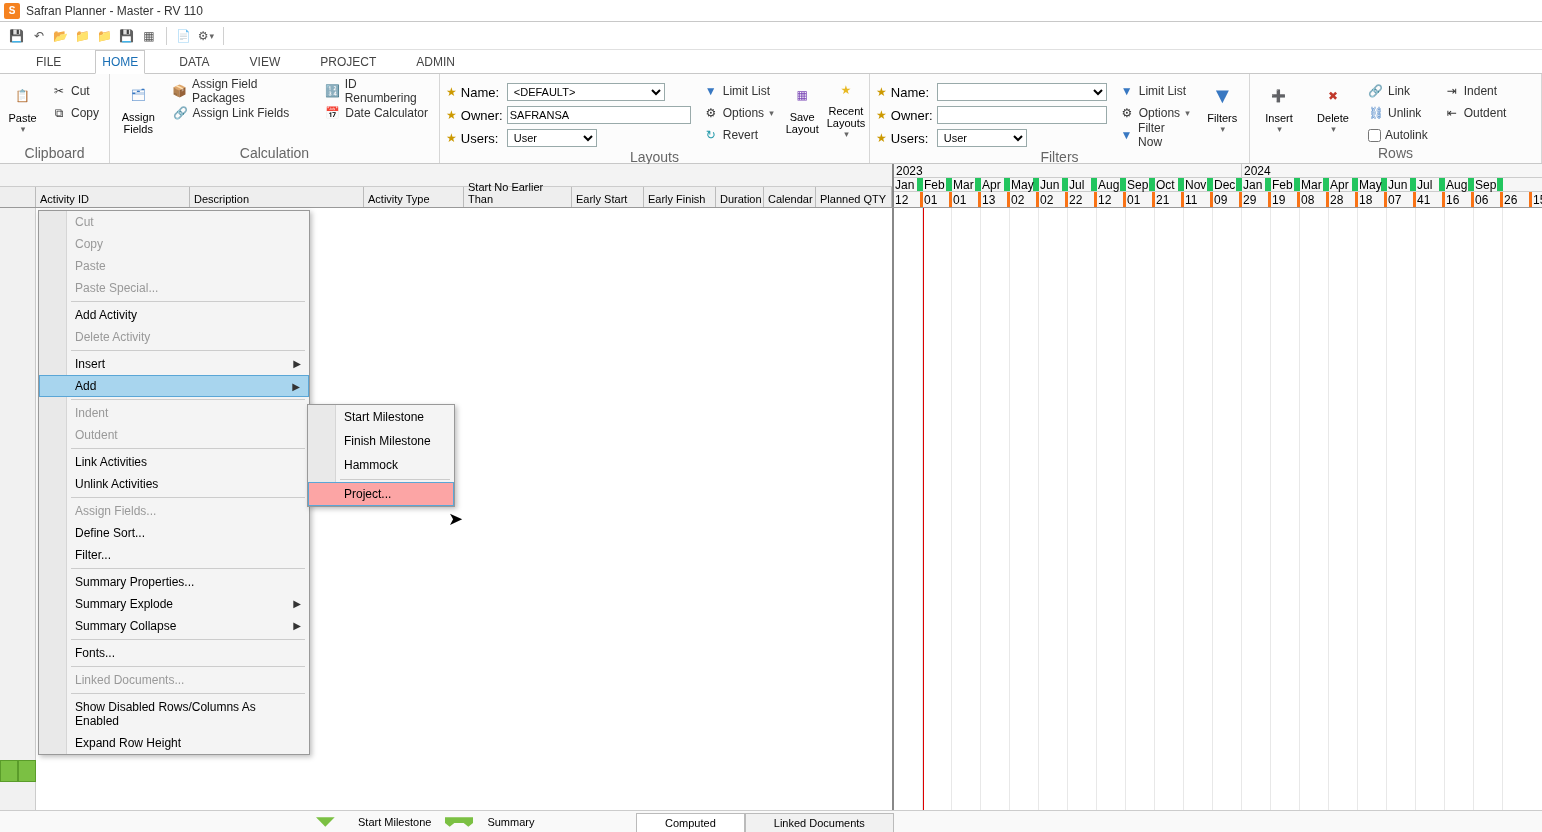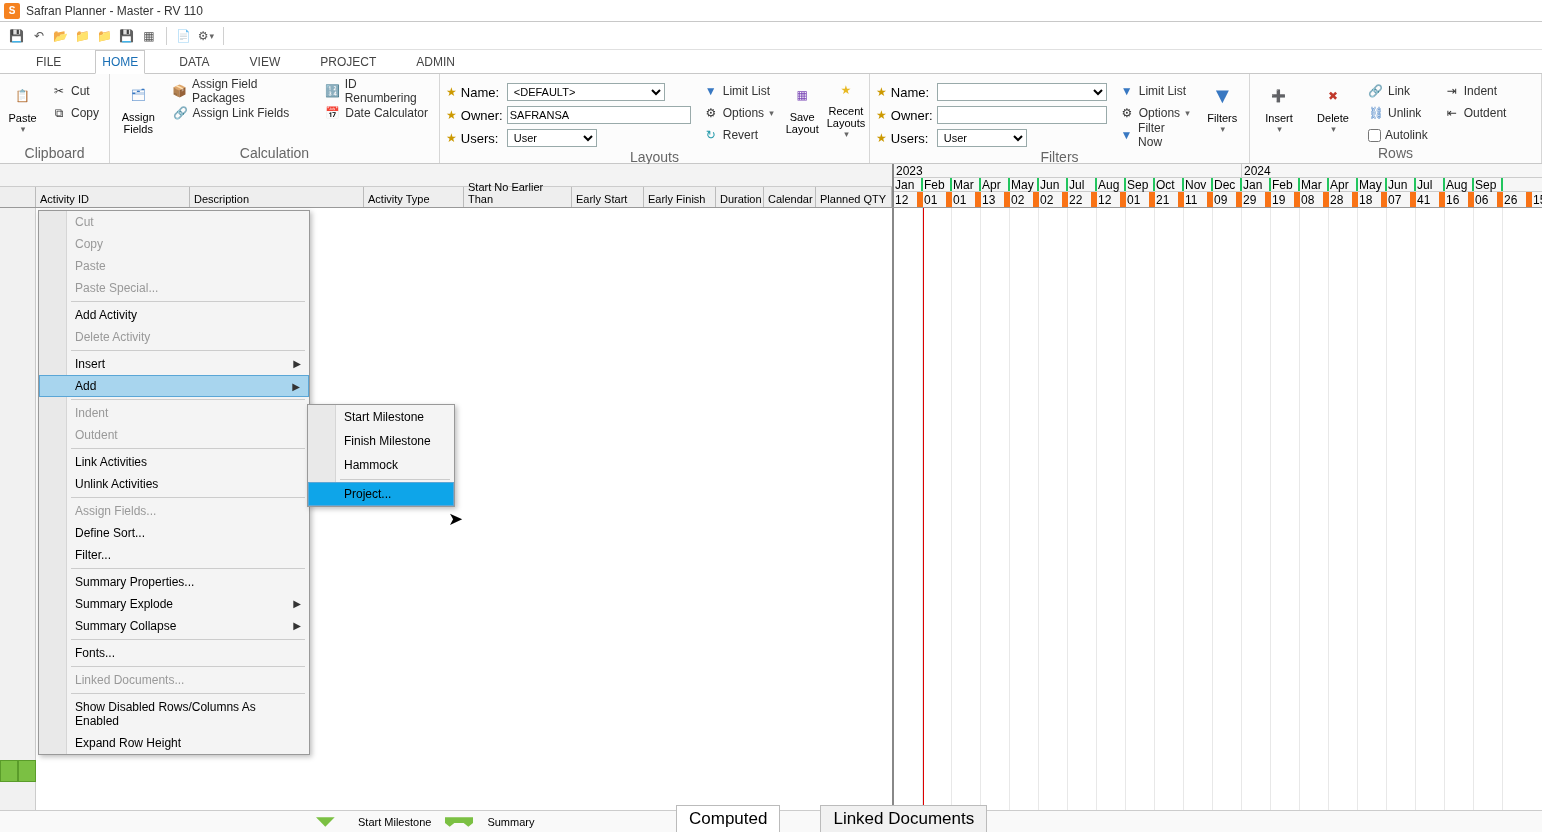--- a/index.html
+++ b/index.html
@@ -39,23 +39,23 @@
 
 .gridheader { display:flex; height:44px; border-bottom:1px solid #999; }
 .leftgrid-head { width:892px; display:flex; flex-direction:column; }
 .leftgrid-head .toprow { flex:1; background:#f3f3f3; border-bottom:1px solid #ccc; }
 .leftgrid-head .colrow { height:20px; display:flex; }
 .colhead { border-right:1px solid #bbb; background:#eee; font-size:11px; display:flex; align-items:flex-end; padding:0 2px 2px 4px; }
 .rightgrid-head { flex:1; display:flex; flex-direction:column; background:#f6f6f6; border-left:2px solid #888;}
 .yearrow { height:14px; display:flex; font-size:10px; border-bottom:1px solid #ccc; }
 .yearcell { border-right:1px solid #ccc; padding-left:2px; }
 .monthrow { height:14px; display:flex; font-size:10px; border-bottom:1px solid #ccc;}
-.monthcell { width:29px; border-right:2px solid #22c55e; padding-left:1px; }
+.monthcell { width:29px; border-right:6px solid #22c55e; padding-left:1px; }
 .dayrow { height:16px; display:flex; font-size:10px; }
-.daycell { width:29px; border-right:6px solid #f97316; padding-left:1px; display:flex; align-items:center; }
+.daycell { width:29px; border-right:3px solid #f97316; padding-left:1px; display:flex; align-items:center; }
 
 
 .main { display:flex; height: calc(832px - 22px - 28px - 24px - 90px - 44px - 22px); }
 .leftgrid { width:892px; background:#fff; position:relative; }
 .rightgrid { flex:1; background:#fff; position:relative; display:flex; border-left:2px solid #888;}
 .ganttcol { width:29px; border-right:1px solid #e8e8e8; height:100%; }
 .today-line { position:absolute; top:0; bottom:0; width:1px; background:#d00; left:29px; }
 
 
 .context-menu { position:absolute; left:38px; top:210px; width:272px; background:#f4f4f4; border:1px solid #999; box-shadow:2px 2px 5px rgba(0,0,0,0.25); }
@@ -63,29 +63,29 @@
 .citem { position:relative; padding:4px 18px 4px 36px; font-size:12px; cursor:pointer; }
 .citem.disabled { color:#999; }
 .citem.highlight { background:#a8d5ee; border:1px solid #5aa6d6; padding:3px 17px 3px 35px; }
 .csep { height:1px; background:#ccc; margin:2px 4px 2px 32px; }
 .citem .arrow { position:absolute; right:8px; top:5px; font-size:10px; color:#333; }
 
 
 .submenu { position:absolute; left:307px; top:404px; width:148px; background:#f4f4f4; border:1px solid #999; box-shadow:2px 2px 5px rgba(0,0,0,0.25); }
 .submenu .leftstrip { position:absolute; left:0; top:0; bottom:0; width:28px; background:#e9e9e9; border-right:1px solid #d6d6d6; }
 .sitem { position:relative; padding:5px 12px 5px 36px; font-size:12px; cursor:pointer; }
-.sitem.highlight { background:#0ea5e9; border:1px solid #5aa6d6; padding:4px 4px 4px 35px; }
+.sitem.highlight { background:#fca5a5; border:1px solid #5aa6d6; padding:4px 4px 4px 35px; }
 
 
 .bottombar { height:22px; display:flex; align-items:center; border-top:1px solid #ccc; background:#f9f9f9; }
 .legend { display:flex; gap:14px; align-items:center; margin-left:316px; }
 .legend .marker { width:28px; height:10px; }
 .legend .lbl { font-size:11px; }
 .status-tabs { position:absolute; bottom:0; left:636px; display:flex; }
-.status-tab { border:1px solid #bbb; border-bottom:none; background:#f1f1f1; padding:3px 12px; font-size:17px; cursor:pointer;margin-left:40px; }
+.status-tab { border:1px solid #bbb; border-bottom:none; background:#f1f1f1; padding:3px 28px; font-size:11px; cursor:pointer; }
 .status-tab.active { background:#fff; }
 
 
 .cursor-arrow { position:absolute; left:448px; top:508px; font-size:18px; color:#000; pointer-events:none; }
 
 
 .row-gutter { position:absolute; left:0; top:0; width:36px; bottom:0; background:#f1f1f1; border-right:1px solid #ccc; }
 
 
 .greenbars { position:absolute; left:0; top:552px; width:36px; height:22px; display:flex;}

